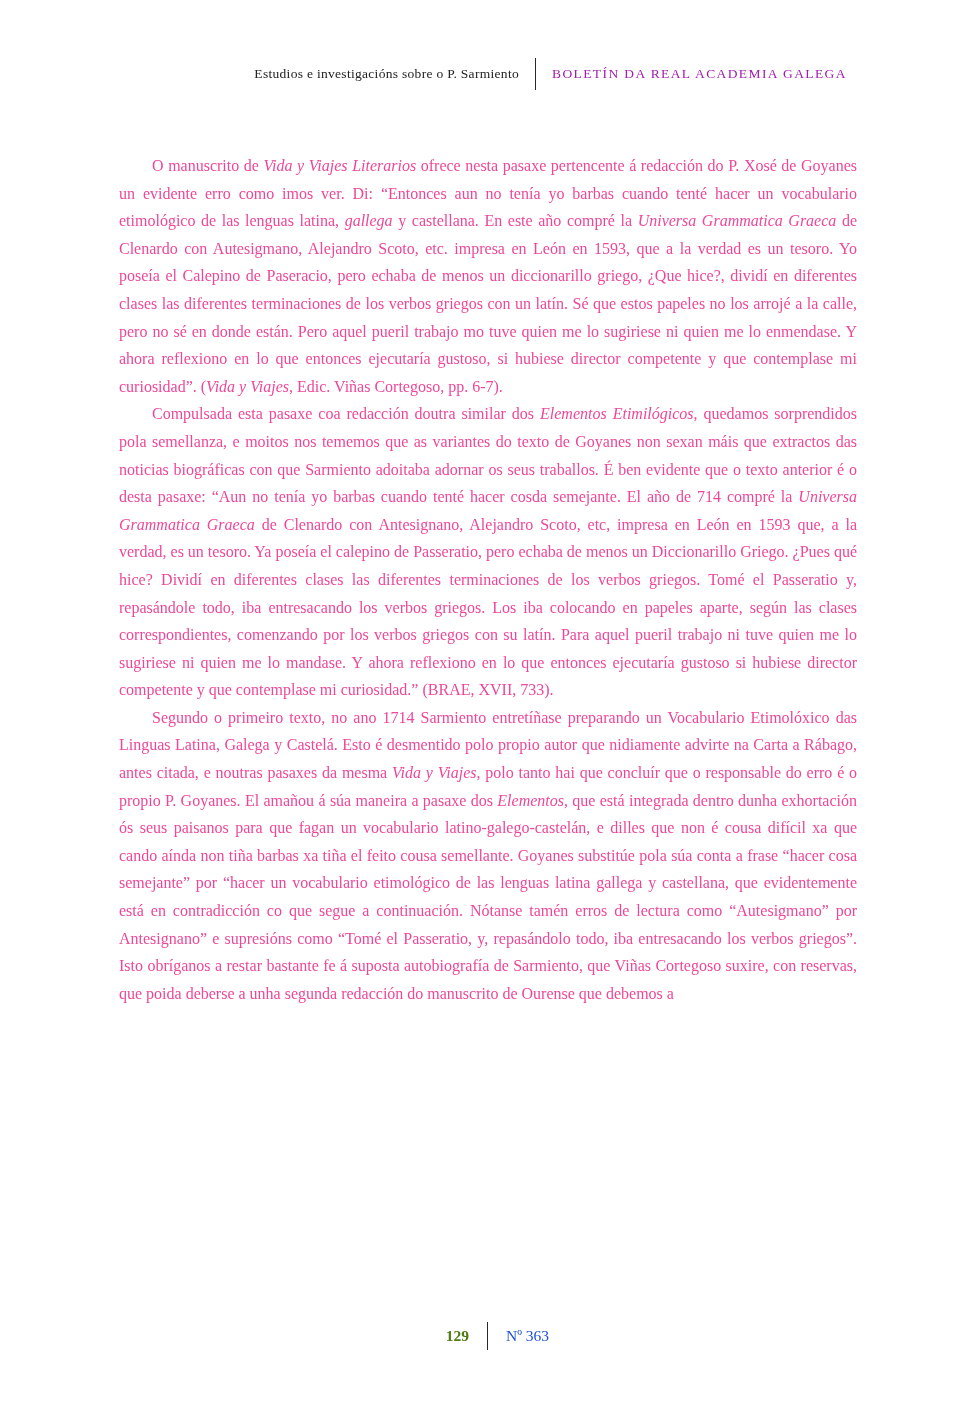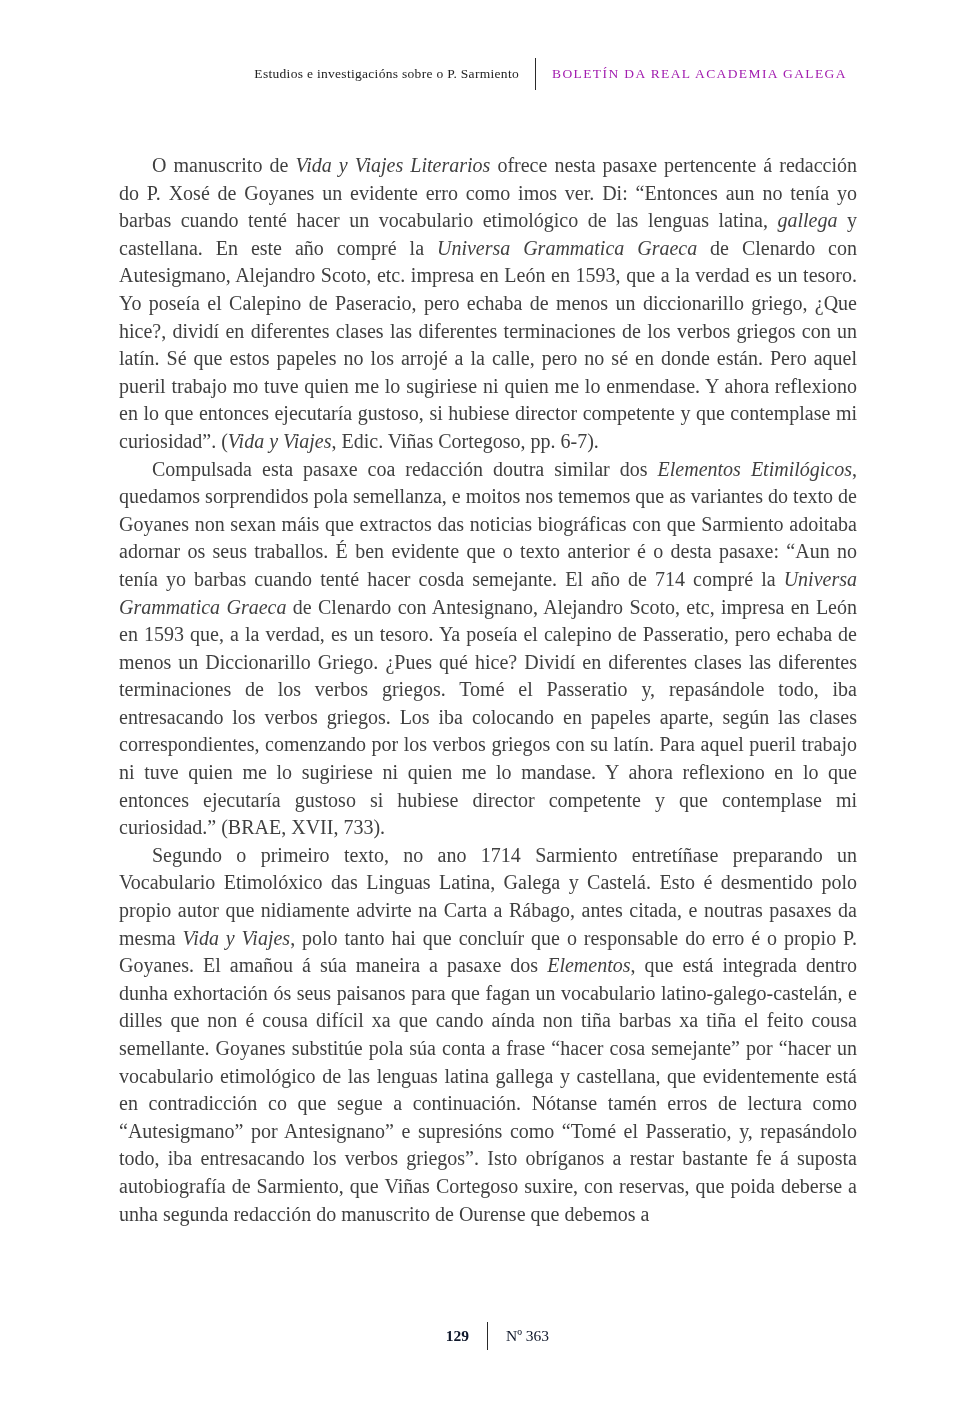--- a/index.html
+++ b/index.html
@@ -50,24 +50,24 @@
     height: 32px;
     border-left: 1.5px solid #2a2a2a;
   }
 
   
   .text-block {
     position: absolute;
     top: 152px;
     left: 119px;
     width: 738px;
-    font-size: 20px;
+    font-size: 16px;
     line-height: 27.6px;
     text-align: justify;
-    color: #404040;
+    color: #ec4899;
   }
   .text-block p.para {
     margin: 0;
     text-indent: 33px;
   }
   .text-block .it {
     font-style: italic;
   }
 
   
@@ -79,28 +79,28 @@
     display: flex;
     align-items: center;
     justify-content: center;
   }
   .page-footer .foot-left {
     flex: 1 1 0;
     text-align: right;
     padding-right: 18px;
     font-size: 15.5px;
     font-weight: bold;
-    color: #0f172a;
+    color: #4d7c0f;
   }
   .page-footer .foot-right {
     flex: 1 1 0;
     text-align: left;
     padding-left: 18px;
     font-size: 15.5px;
-    color: #0f172a;
+    color: #1d4ed8;
   }
   .page-footer .v-rule {
     height: 28px;
   }
 </style>
 </head>
 <body>
 
 <div class="page">
 

